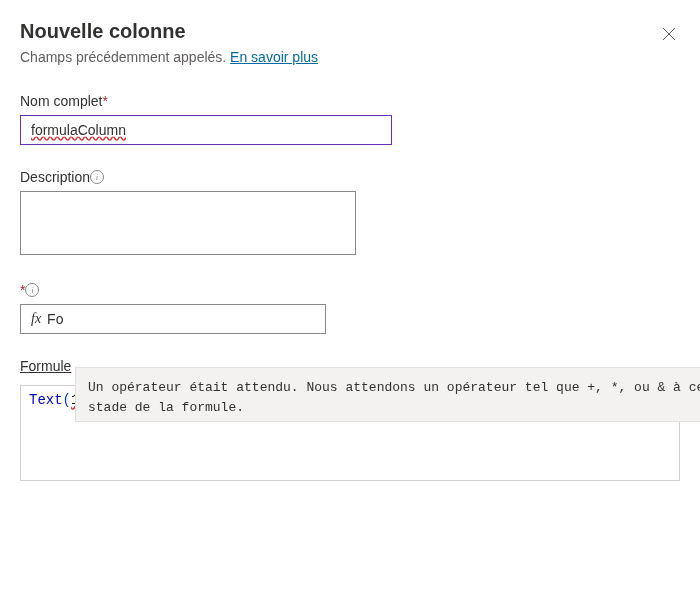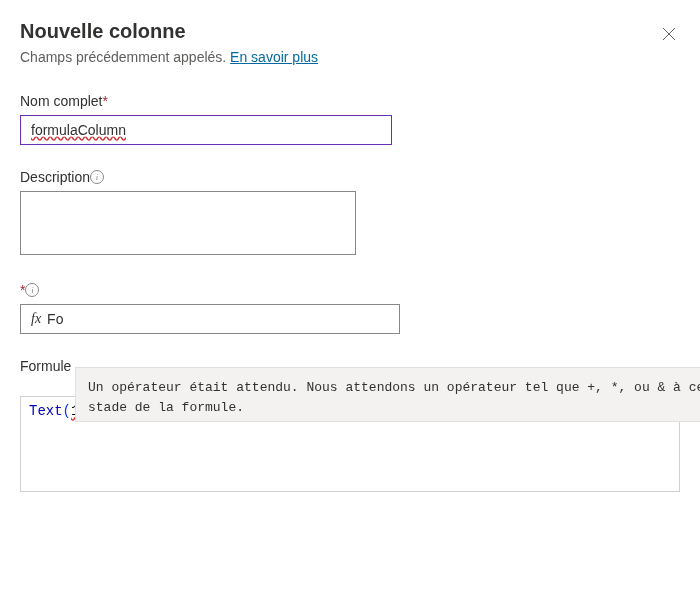--- a/index.html
+++ b/index.html
@@ -84,21 +84,21 @@
     width: 336px;
     height: 64px;
     border: 1px solid #8a8886;
     padding: 6px 10px;
     font-size: 14px;
     font-family: inherit;
     outline: none;
     resize: none;
   }
   .select-wrap {
-    width: 380px;
+    width: 306px;
     border: 1px solid #8a8886;
     display: flex;
     align-items: center;
     padding: 6px 10px;
     gap: 6px;
     position: relative;
   }
   .fx {
     font-style: italic;
     font-family: "Times New Roman", serif;
@@ -155,21 +155,22 @@
   }
   .error-marker {
     position: absolute;
     right: 0;
     top: 4px;
     width: 6px;
     height: 14px;
     background: #d13438;
   }
   .formula-label-row {
-    margin-bottom: 22px;
+    margin-bottom: 11px;
+    text-decoration: underline;
   }
 </style>
 </head>
 <body>
 
 <div class="header-row">
   <h1 class="dialog-title">Nouvelle colonne</h1>
   <div class="close-x">
     <svg width="14" height="14" viewBox="0 0 14 14">
         <path d="M1 1 L13 13 M13 1 L1 13" stroke="#605e5c" stroke-width="1" fill="none"></path>

